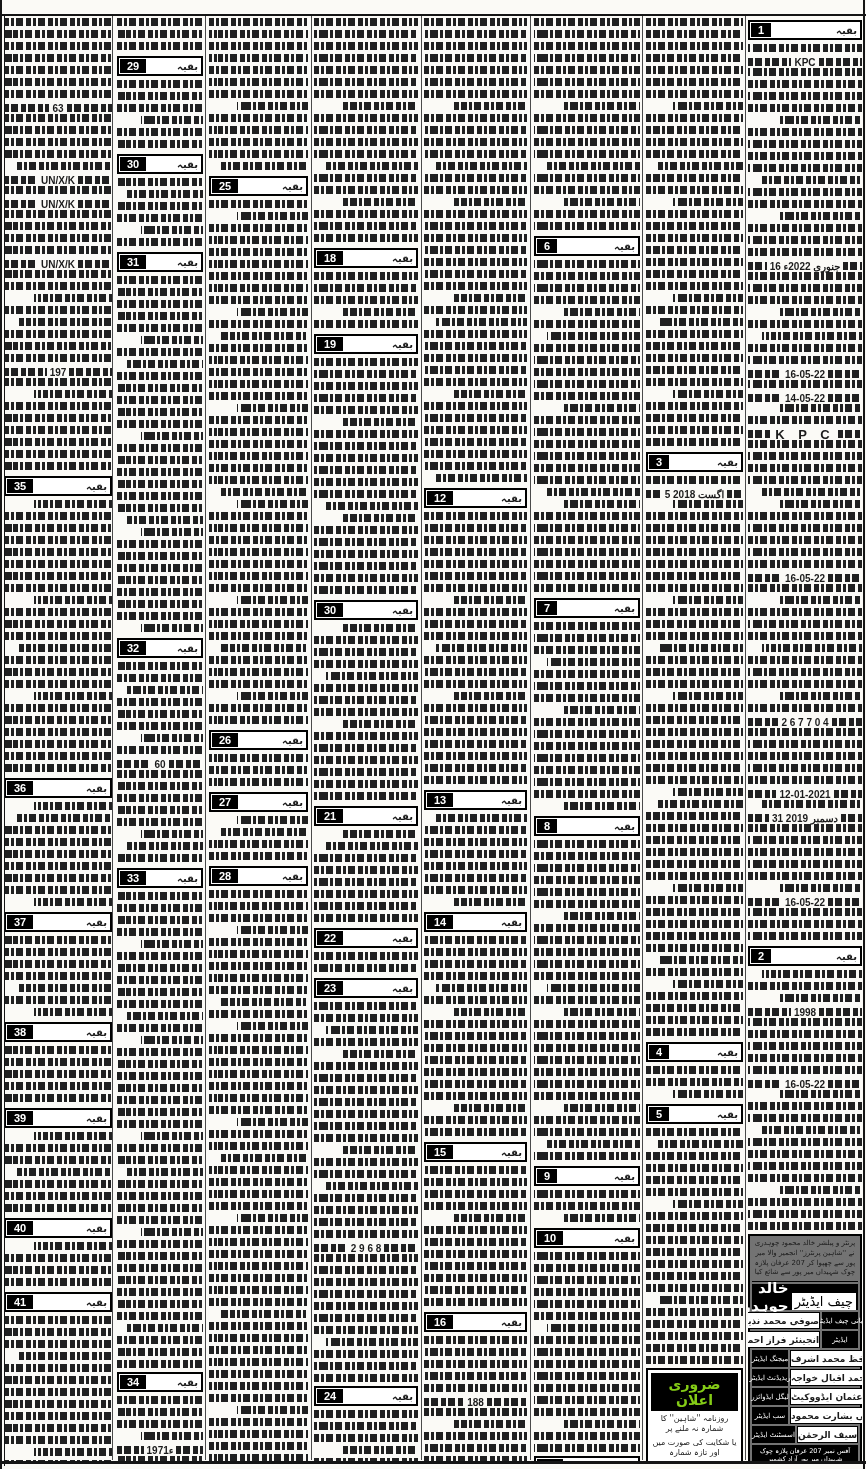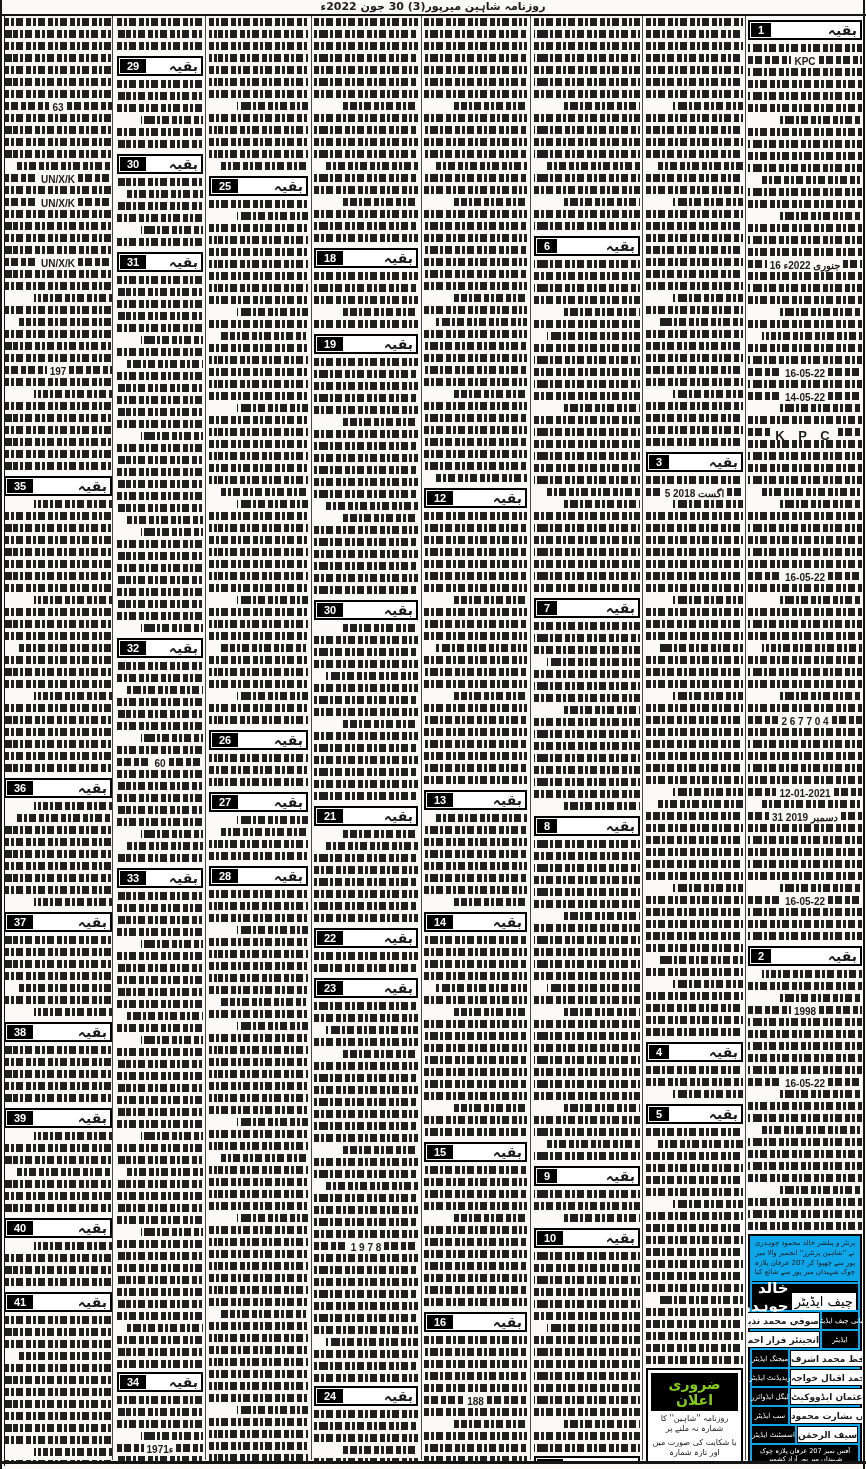--- a/index.html
+++ b/index.html
@@ -19,30 +19,30 @@
       transparent 10px 12px,#202020 12px 19px,transparent 19px 22px);}
   .col>.tl:nth-child(2n){background-position-x:9px;}
   .col>.tl:nth-child(8n){width:72%;align-self:flex-end;}
   .col>.tl:nth-child(13n){width:88%;align-self:flex-end;}
   
   .baq{border:2px solid #000;height:16px;min-height:16px;margin:2px 0 4px 0;display:flex;
        align-items:center;background:#fff;}
   .baq .num{background:#000;color:#fff;font:bold 11px "Liberation Sans",sans-serif;
             margin:1px;padding:0 7px;height:14px;display:flex;align-items:center;}
   .baq .sp{flex:1;}
-  .baq .lbl{font-weight:bold;font-size:14px;padding:0 3px;direction:rtl;}
+  .baq .lbl{font-weight:bold;font-size:10px;padding:0 3px;direction:rtl;}
   
-  .tok{display:flex;align-items:flex-start;height:12px;min-height:12px;gap:3px;margin-bottom:0;}
+  .tok{display:flex;align-items:center;height:12px;min-height:12px;gap:3px;margin-bottom:0;}
   .tok .dash{flex:1;height:8px;background:repeating-linear-gradient(90deg,#202020 0 5px,transparent 5px 7px,
              #202020 7px 14px,transparent 14px 17px);}
   .tok .tx{font:bold 10px "Liberation Sans",sans-serif;white-space:nowrap;}
   .tok .tx.big{font-size:13px;letter-spacing:5px;}
   .pin{margin-top:auto;}
   
-  .imprint{border:2px solid #000;background:#0ea5e9;padding:2px;display:flex;flex-direction:column;gap:2px;}
+  .imprint{border:2px solid #000;background:#737373;padding:2px;display:flex;flex-direction:column;gap:2px;}
   .imp-intro{font-size:7px;line-height:1.4;direction:rtl;text-align:center;border-bottom:1px solid #000;
              padding:1px 1px 3px 1px;}
   .chief{background:#000;color:#fff;display:flex;align-items:center;height:26px;min-height:26px;
          padding:0 2px;direction:rtl;}
   .chief .cl{background:#fff;color:#000;font-size:13px;padding:1px 3px;margin-left:3px;white-space:nowrap;margin-top:8px;}
   .chief .cn{flex:1;text-align:right;font-size:15px;font-weight:bold;}
   .srow{display:flex;height:17px;min-height:17px;direction:rtl;gap:2px;}
   .srow.l{flex-direction:row-reverse;}
   .srole{background:#000;color:#fff;font-size:7px;display:flex;align-items:center;justify-content:center;
          padding:0 3px;min-width:30px;white-space:nowrap;}
@@ -53,21 +53,20 @@
   .ann{border:2px solid #000;padding:3px;display:flex;flex-direction:column;gap:3px;background:#fff;}
   .ann-title{background:#000;color:#84cc16;font-size:14px;font-weight:bold;text-align:center;
              padding:3px 0;direction:rtl;}
   .ann-line{font-size:8px;direction:rtl;text-align:center;line-height:1.3;}
   .vr{position:absolute;top:16px;height:1444px;width:1px;background:#4a4a4a;}
 </style>
 </head>
 <body>
 
 <div class="page">
-  <div class="hdr">روزنامہ شاہین میرپور(3) 30 جون 2022ء</div>
   <div class="hdr-rule"></div>
 
   <div id="columns">
       <div class="col" style="left: 748px; width: 114px;">
         <div class="baq">
           <span class="num">1</span>
           <span class="sp"></span>
           <span class="lbl">بقیہ</span>
         </div>
         <div class="tl"></div>
@@ -787,21 +786,21 @@
         <div class="tl"></div>
         <div class="tl"></div>
         <div class="tl"></div>
         <div class="tl"></div>
         <div class="tl"></div>
         <div class="tl"></div>
         <div class="tl"></div>
         <div class="tl"></div>
         <div class="tok">
           <span class="dash"></span>
-          <span class="tx">1 9 7 8</span>
+          <span class="tx">2 9 6 8</span>
           <span class="dash"></span>
         </div>
         <div class="tl"></div>
         <div class="tl"></div>
         <div class="tl"></div>
         <div class="tl"></div>
         <div class="tl"></div>
         <div class="tl"></div>
         <div class="tl"></div>
         <div class="tl"></div>

